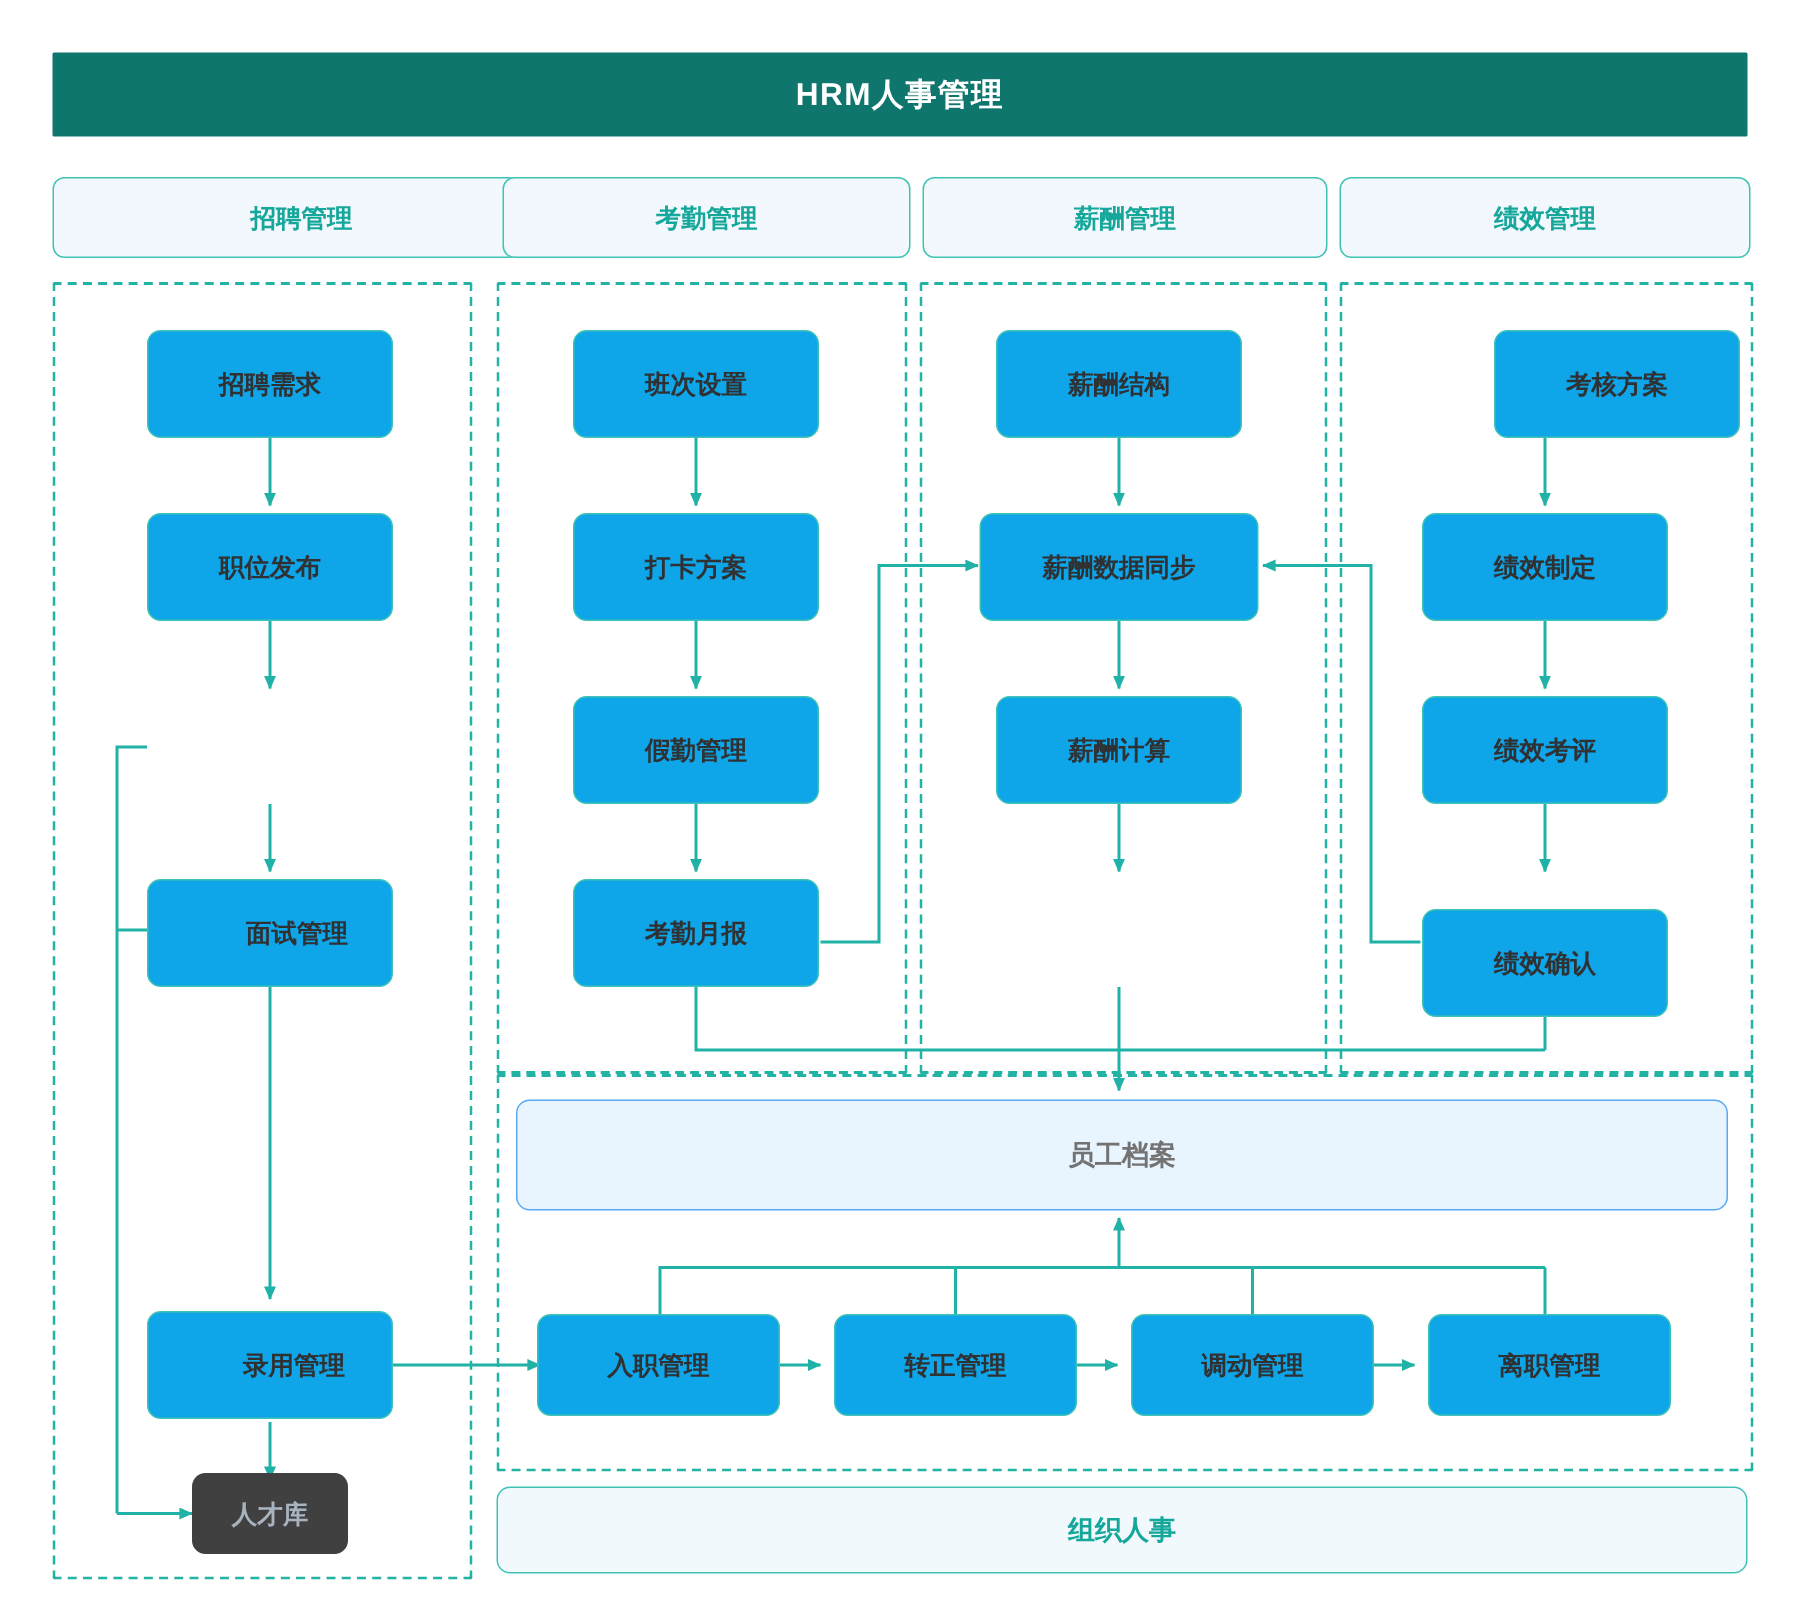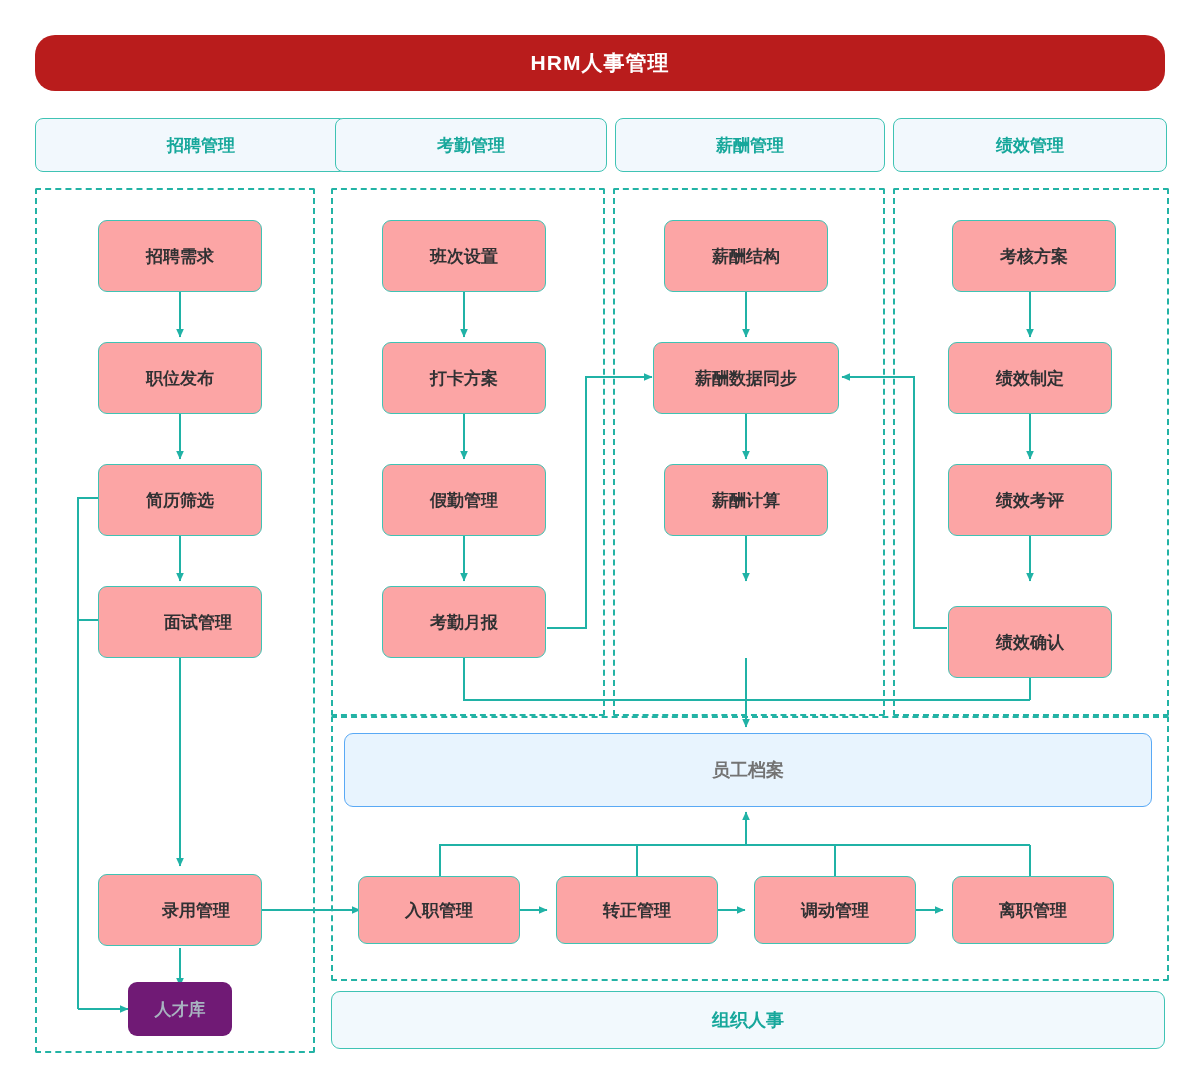--- a/index.html
+++ b/index.html
@@ -33,23 +33,23 @@
     border-radius: 2px;
     background: transparent;
   }
 
   
   .title-banner {
     position: absolute;
     display: flex;
     align-items: center;
     justify-content: center;
-    background: #b91c1c;
+    background: #0f766e;
     color: #ffffff;
-    border-radius: 20px;
+    border-radius: 1px;
     font-size: 21px;
     font-weight: bold;
     letter-spacing: 1px;
   }
 
   
   .cat-pill {
     position: absolute;
     display: flex;
     align-items: center;
@@ -61,32 +61,32 @@
     font-size: 17px;
     font-weight: bold;
   }
 
   
   .node {
     position: absolute;
     display: flex;
     align-items: center;
     justify-content: center;
-    background: #fca5a5;
+    background: #0ea5e9;
     border: 1.6px solid #3fc3b4;
     border-radius: 9px;
     color: #303133;
     font-size: 17px;
     font-weight: bold;
     box-sizing: border-box;
   }
 
   
   .node.muted {
-    background: #701a75;
+    background: #404040;
     border: none;
     color: #a8b3c0;
   }
 
   
   .node.wide-blue {
     background: #e8f4fe;
     border: 1.6px solid #59a9f5;
     color: #737373;
     font-size: 18px;
@@ -177,35 +177,34 @@
   <div class="cat-pill" style="left:893px; top:118px; width:272px; height:52px;">绩效管理</div>
 
   <div class="group-box" style="left:35px;  top:188px; width:276px; height:861px;"></div>
   <div class="group-box" style="left:331px; top:188px; width:270px; height:524px;"></div>
   <div class="group-box" style="left:613px; top:188px; width:268px; height:524px;"></div>
   <div class="group-box" style="left:893px; top:188px; width:272px; height:524px;"></div>
   <div class="group-box" style="left:331px; top:716px; width:834px; height:261px;"></div>
 
   <div class="node" style="left:98px;  top:220px; width:164px; height:72px;">招聘需求</div>
   <div class="node" style="left:98px;  top:342px; width:164px; height:72px;">职位发布</div>
-  <div class="node" style="left:98px;  top:464px; width:164px; height:72px;">简历筛选</div>
   <div class="node" style="left:98px;  top:586px; width:164px; height:72px;padding-left:36px;">面试管理</div>
   <div class="node" style="left:98px;  top:874px; width:164px; height:72px;padding-left:32px;">录用管理</div>
   <div class="node muted" style="left:128px; top:982px; width:104px; height:54px;">人才库</div>
 
   <div class="node" style="left:382px; top:220px; width:164px; height:72px;">班次设置</div>
   <div class="node" style="left:382px; top:342px; width:164px; height:72px;">打卡方案</div>
   <div class="node" style="left:382px; top:464px; width:164px; height:72px;">假勤管理</div>
   <div class="node" style="left:382px; top:586px; width:164px; height:72px;">考勤月报</div>
 
   <div class="node" style="left:664px; top:220px; width:164px; height:72px;">薪酬结构</div>
   <div class="node" style="left:653px; top:342px; width:186px; height:72px;">薪酬数据同步</div>
   <div class="node" style="left:664px; top:464px; width:164px; height:72px;">薪酬计算</div>
 
-  <div class="node" style="left:952px; top:220px; width:164px; height:72px;">考核方案</div>
+  <div class="node" style="left:996px; top:220px; width:164px; height:72px;">考核方案</div>
   <div class="node" style="left:948px; top:342px; width:164px; height:72px;">绩效制定</div>
   <div class="node" style="left:948px; top:464px; width:164px; height:72px;">绩效考评</div>
   <div class="node" style="left:948px; top:586px; width:164px; height:72px;margin-top:20px;">绩效确认</div>
 
   <div class="node wide-blue" style="left:344px; top:733px; width:808px; height:74px;">员工档案</div>
 
   <div class="node" style="left:358px; top:876px; width:162px; height:68px;">入职管理</div>
   <div class="node" style="left:556px; top:876px; width:162px; height:68px;">转正管理</div>
   <div class="node" style="left:754px; top:876px; width:162px; height:68px;">调动管理</div>
   <div class="node" style="left:952px; top:876px; width:162px; height:68px;">离职管理</div>

